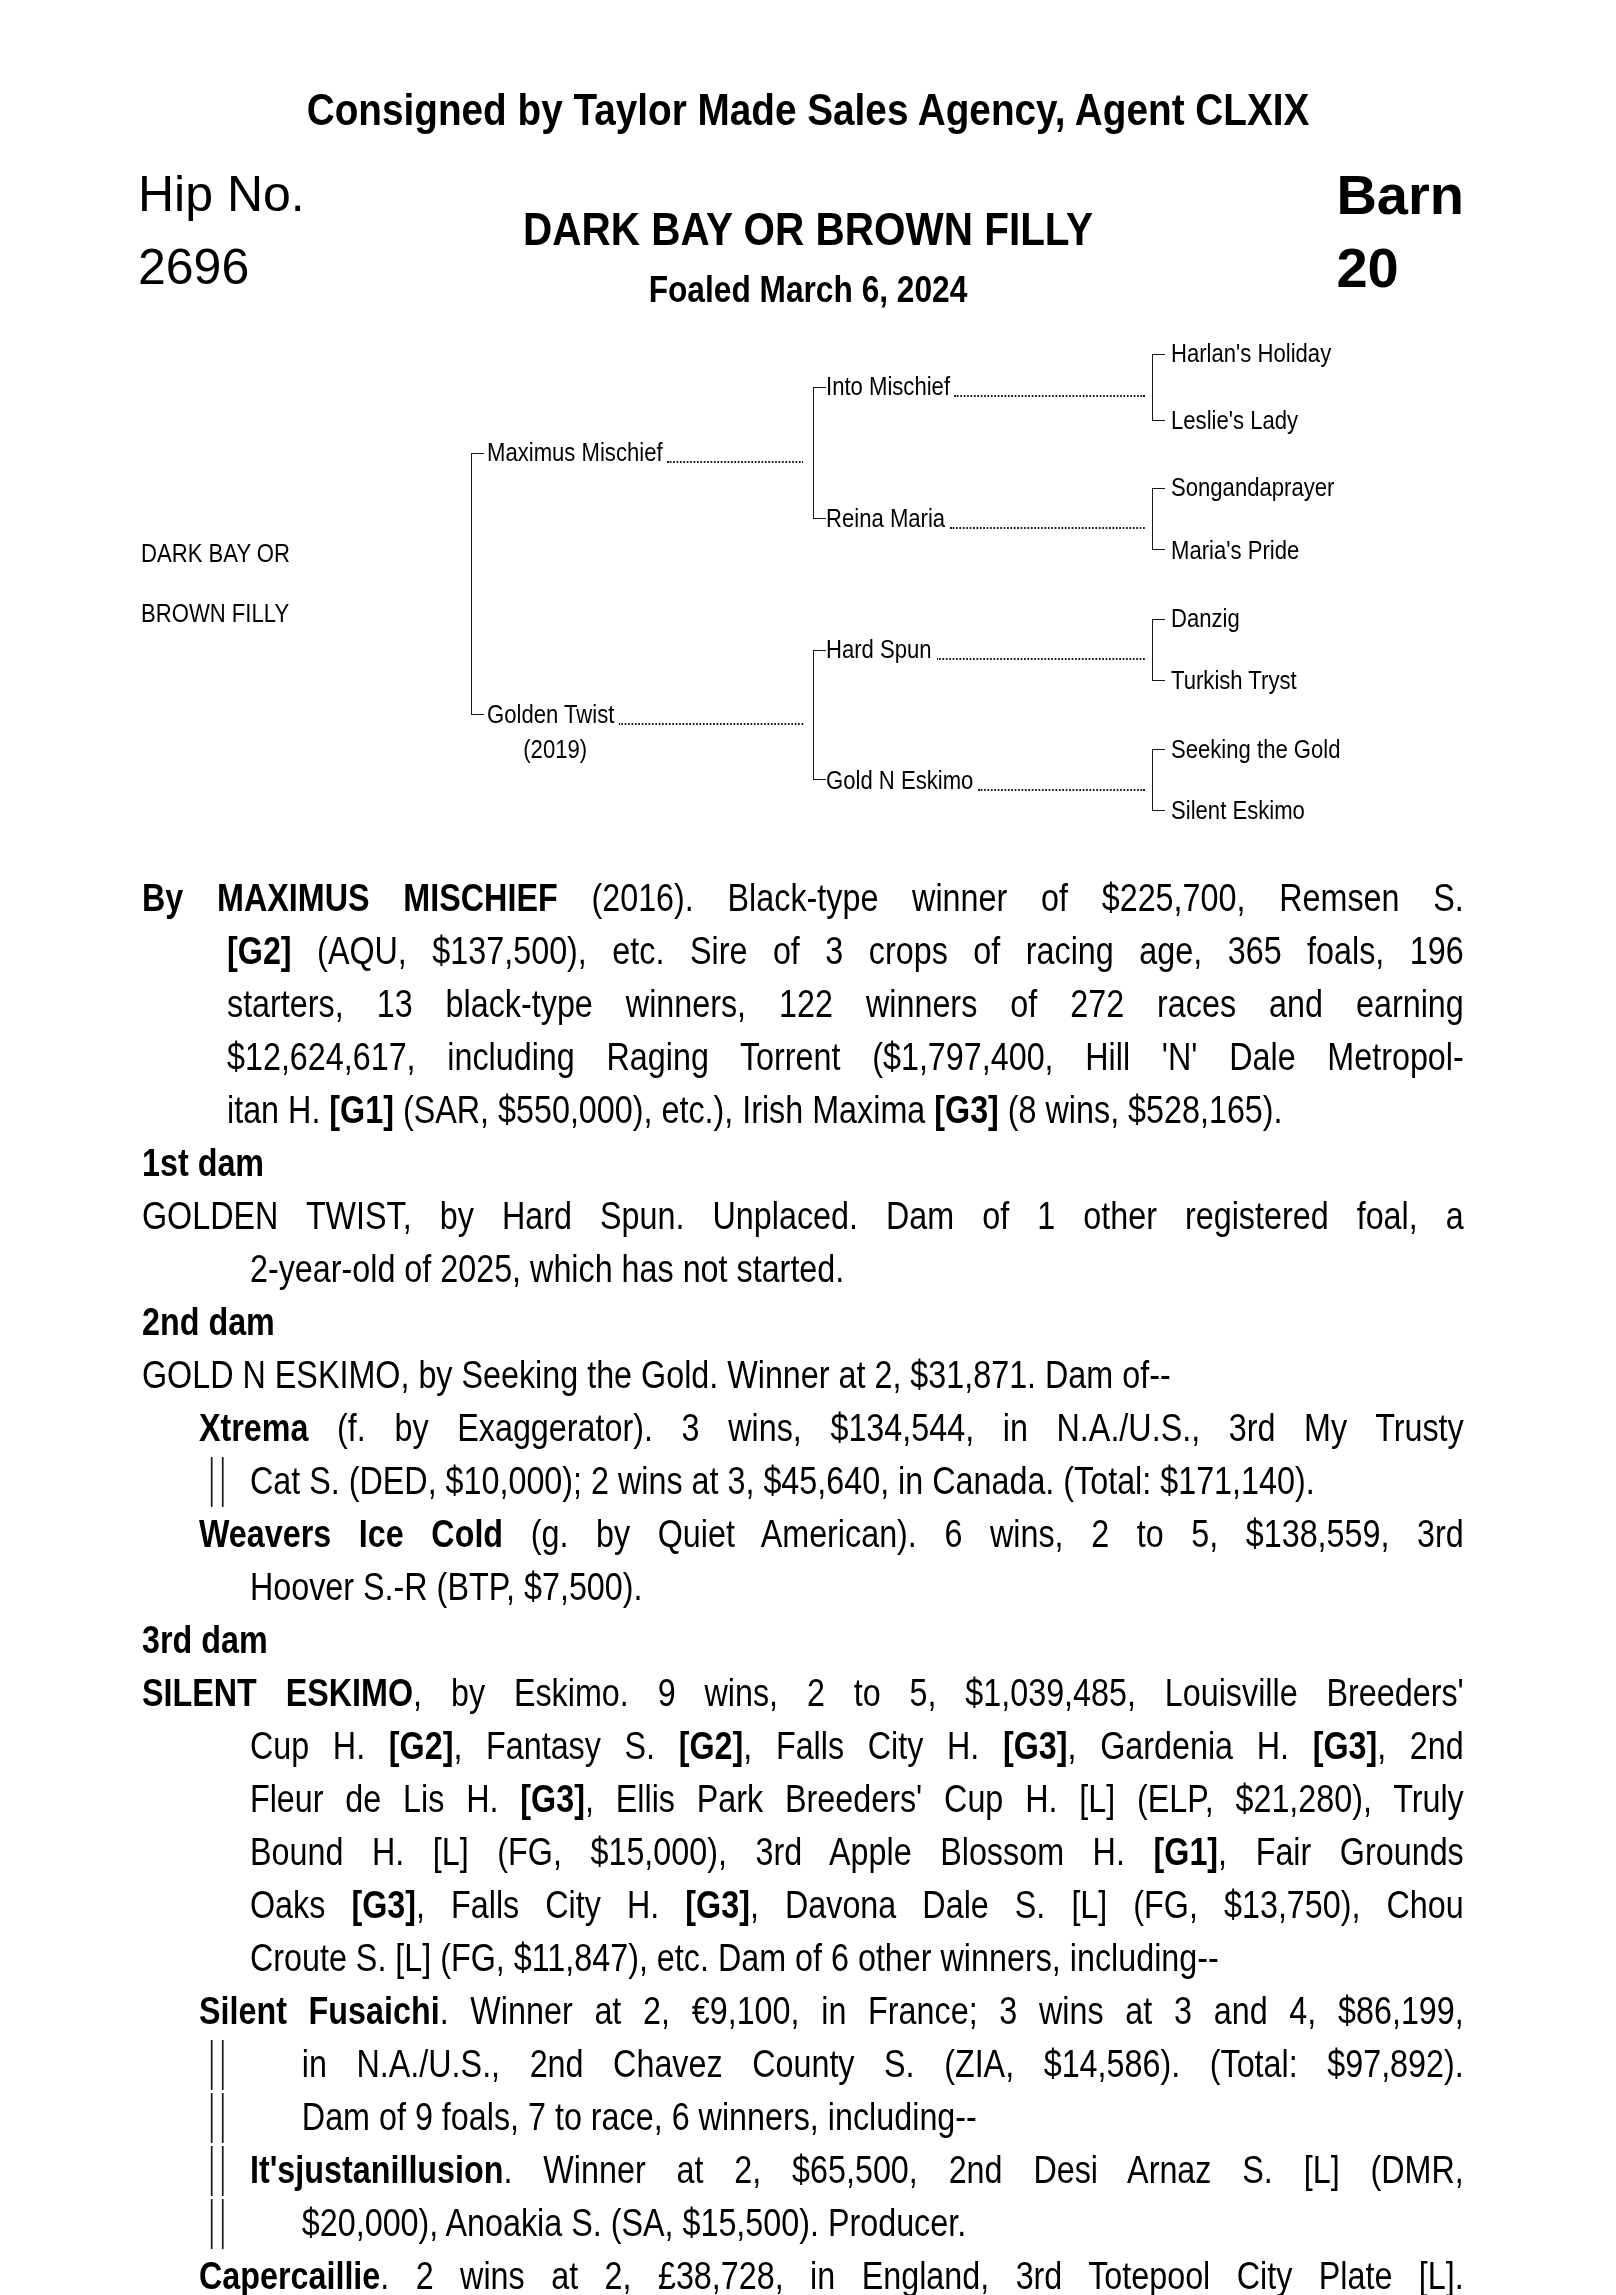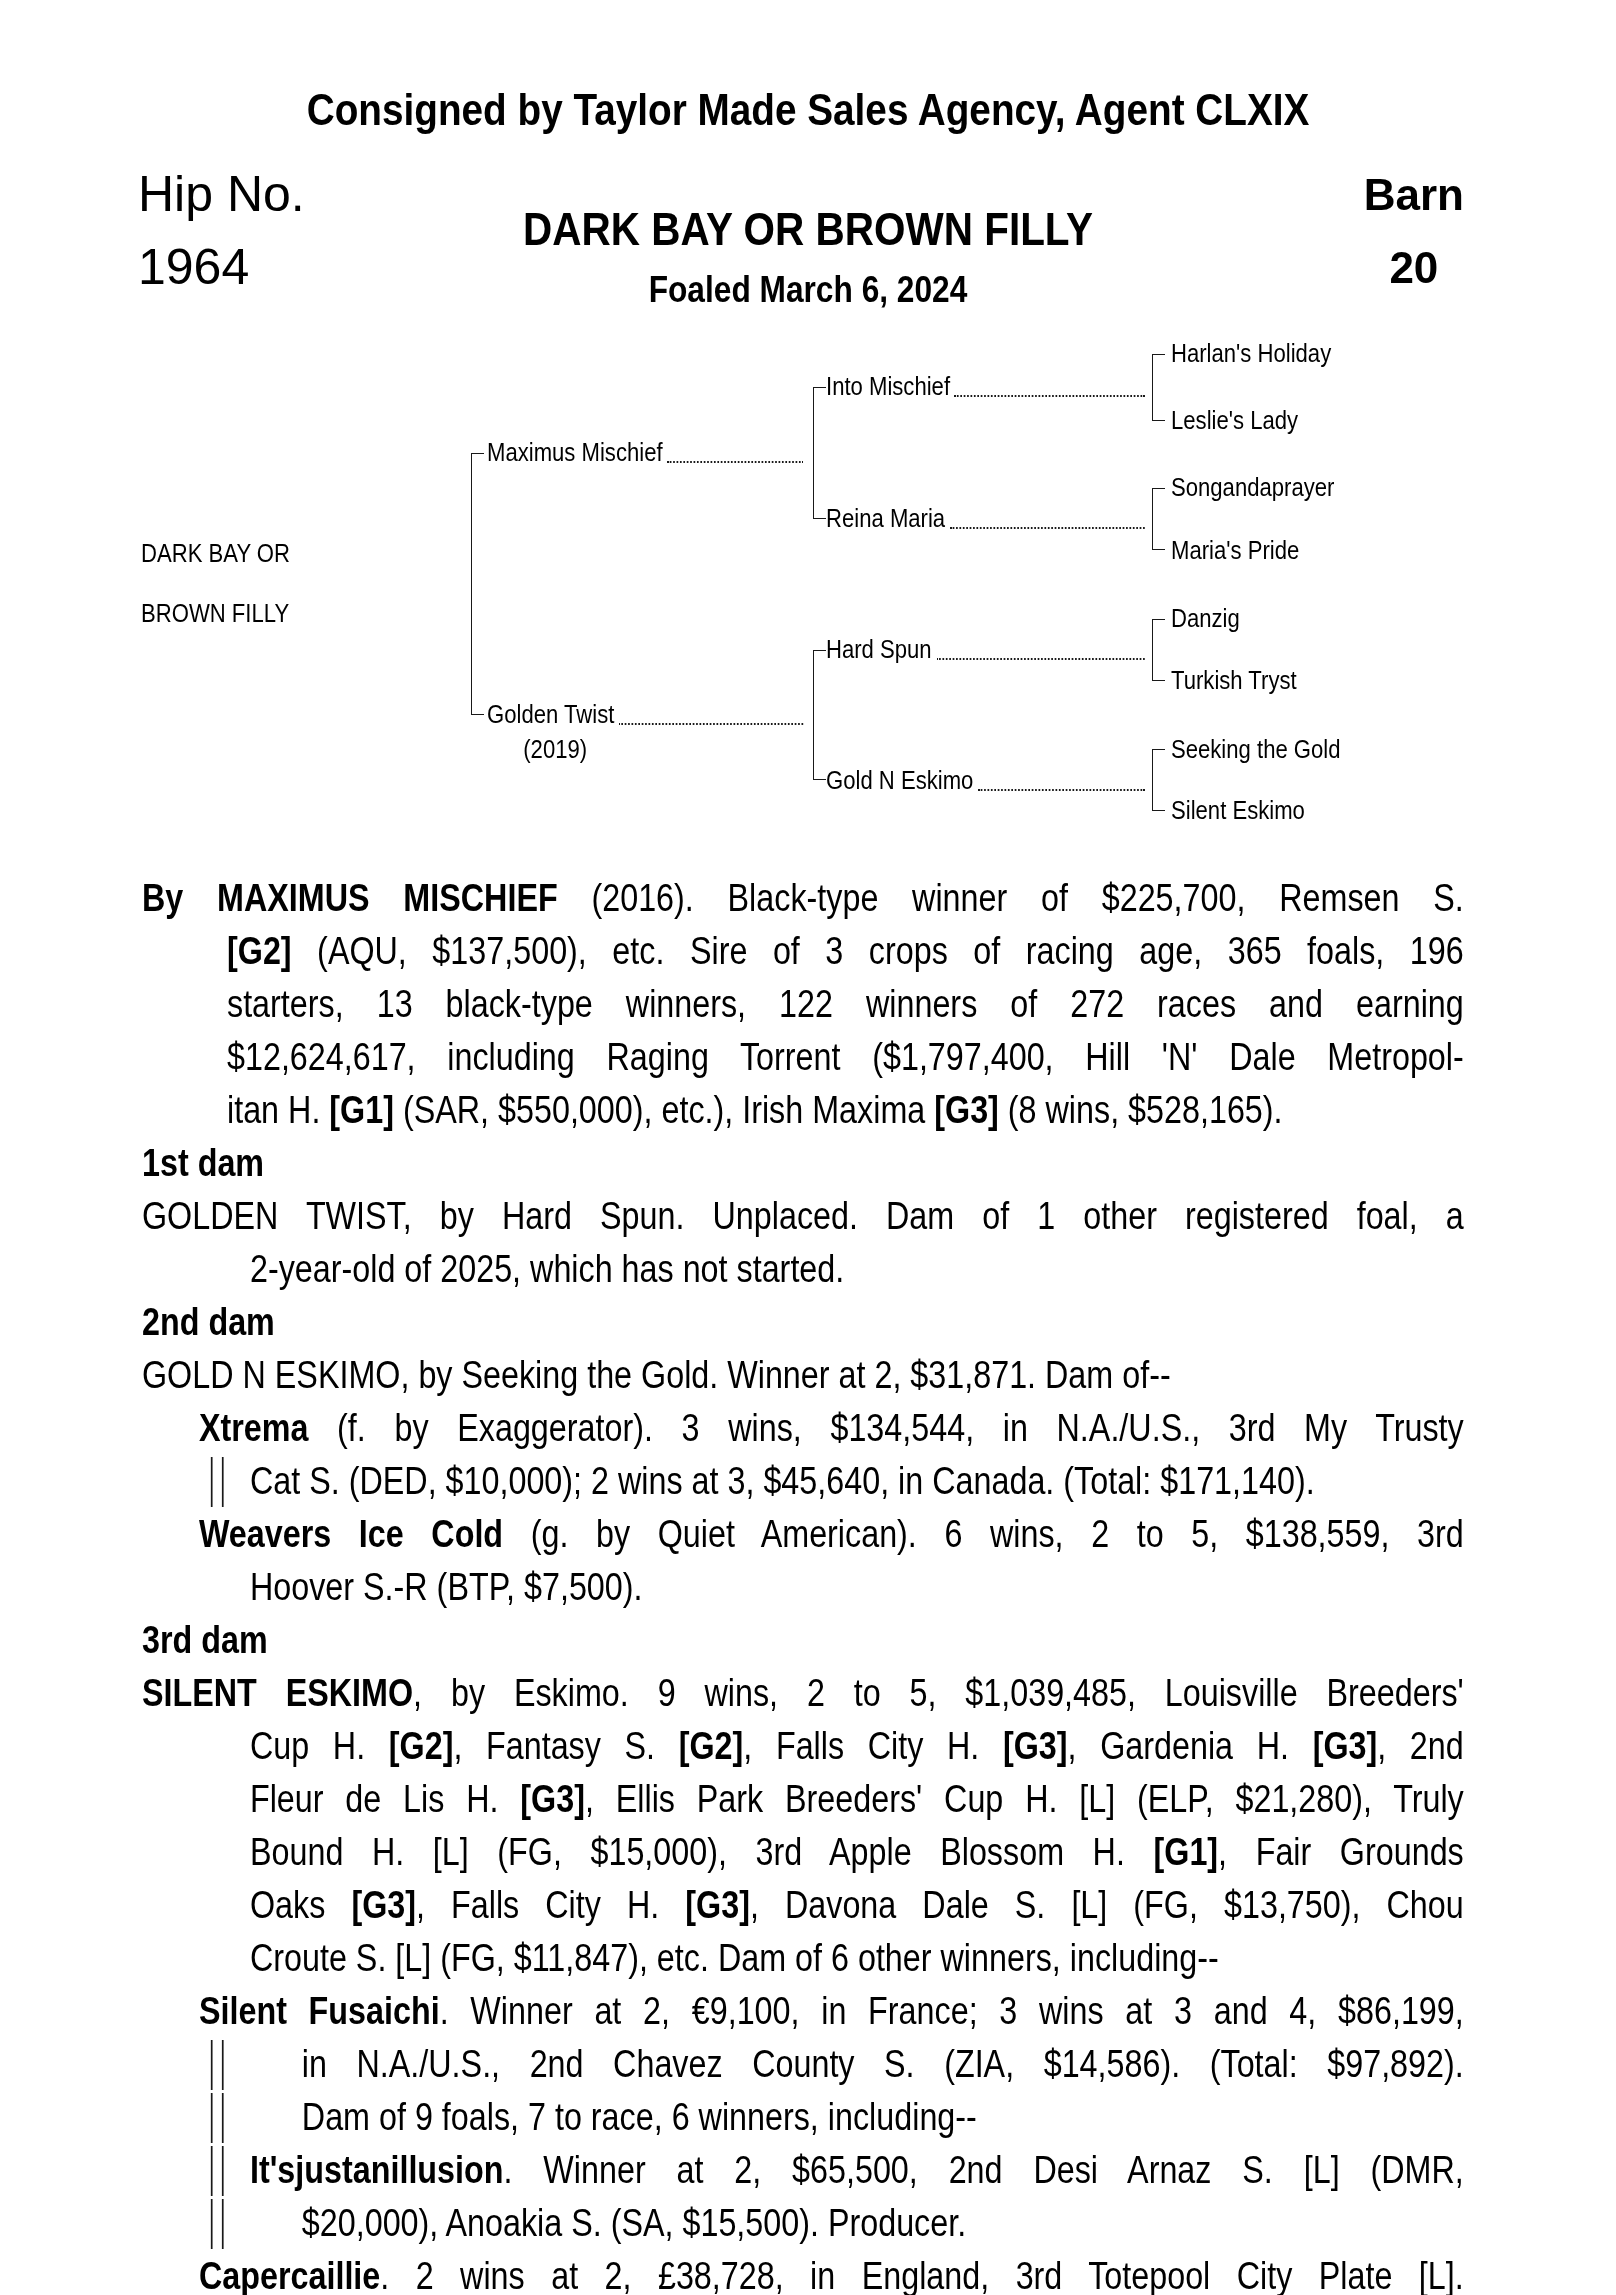--- a/index.html
+++ b/index.html
@@ -9,21 +9,21 @@
     -webkit-font-smoothing:antialiased;
   }
   .b{font-weight:bold;}
   
   .consignor{
     position:absolute;left:0;top:85px;width:1616px;text-align:center;
     font-size:44px;font-weight:bold;transform:scaleX(.88);transform-origin:50% 0;
     white-space:nowrap;
   }
   .hipblock{position:absolute;left:138px;top:158px;line-height:73px;font-weight:normal;font-size:50px;}
-  .barnblock{position:absolute;right:152px;top:158px;line-height:73px;font-weight:bold;font-size:44px;text-align:center;}
+  .barnblock{position:absolute;right:152px;top:158px;line-height:73px;font-weight:bold;font-size:56px;text-align:left;}
   .title{
     position:absolute;left:0;top:202px;width:1616px;text-align:center;
     font-size:46px;font-weight:bold;transform:scaleX(.88);transform-origin:50% 0;white-space:nowrap;
   }
   .foaled{
     position:absolute;left:0;top:269px;width:1616px;text-align:center;
     font-size:36px;font-weight:bold;transform:scaleX(.88);transform-origin:50% 0;white-space:nowrap;
   }
   
   .tree{position:absolute;left:0;top:0;width:1616px;height:872px;}
@@ -55,21 +55,21 @@
     border-left:2.3px solid #191919;border-right:2.3px solid #191919;
   }
 </style>
 </head>
 <body>
 
 <div class="consignor">Consigned by Taylor Made Sales Agency, Agent CLXIX</div>
 
 <div class="hipblock">
   <div>Hip No.</div>
-  <div>1964</div>
+  <div>2696</div>
 </div>
 
 <div class="barnblock">
   <div>Barn</div>
   <div>20</div>
 </div>
 
 <div class="title">DARK BAY OR BROWN FILLY</div>
 <div class="foaled">Foaled March 6, 2024</div>
 

